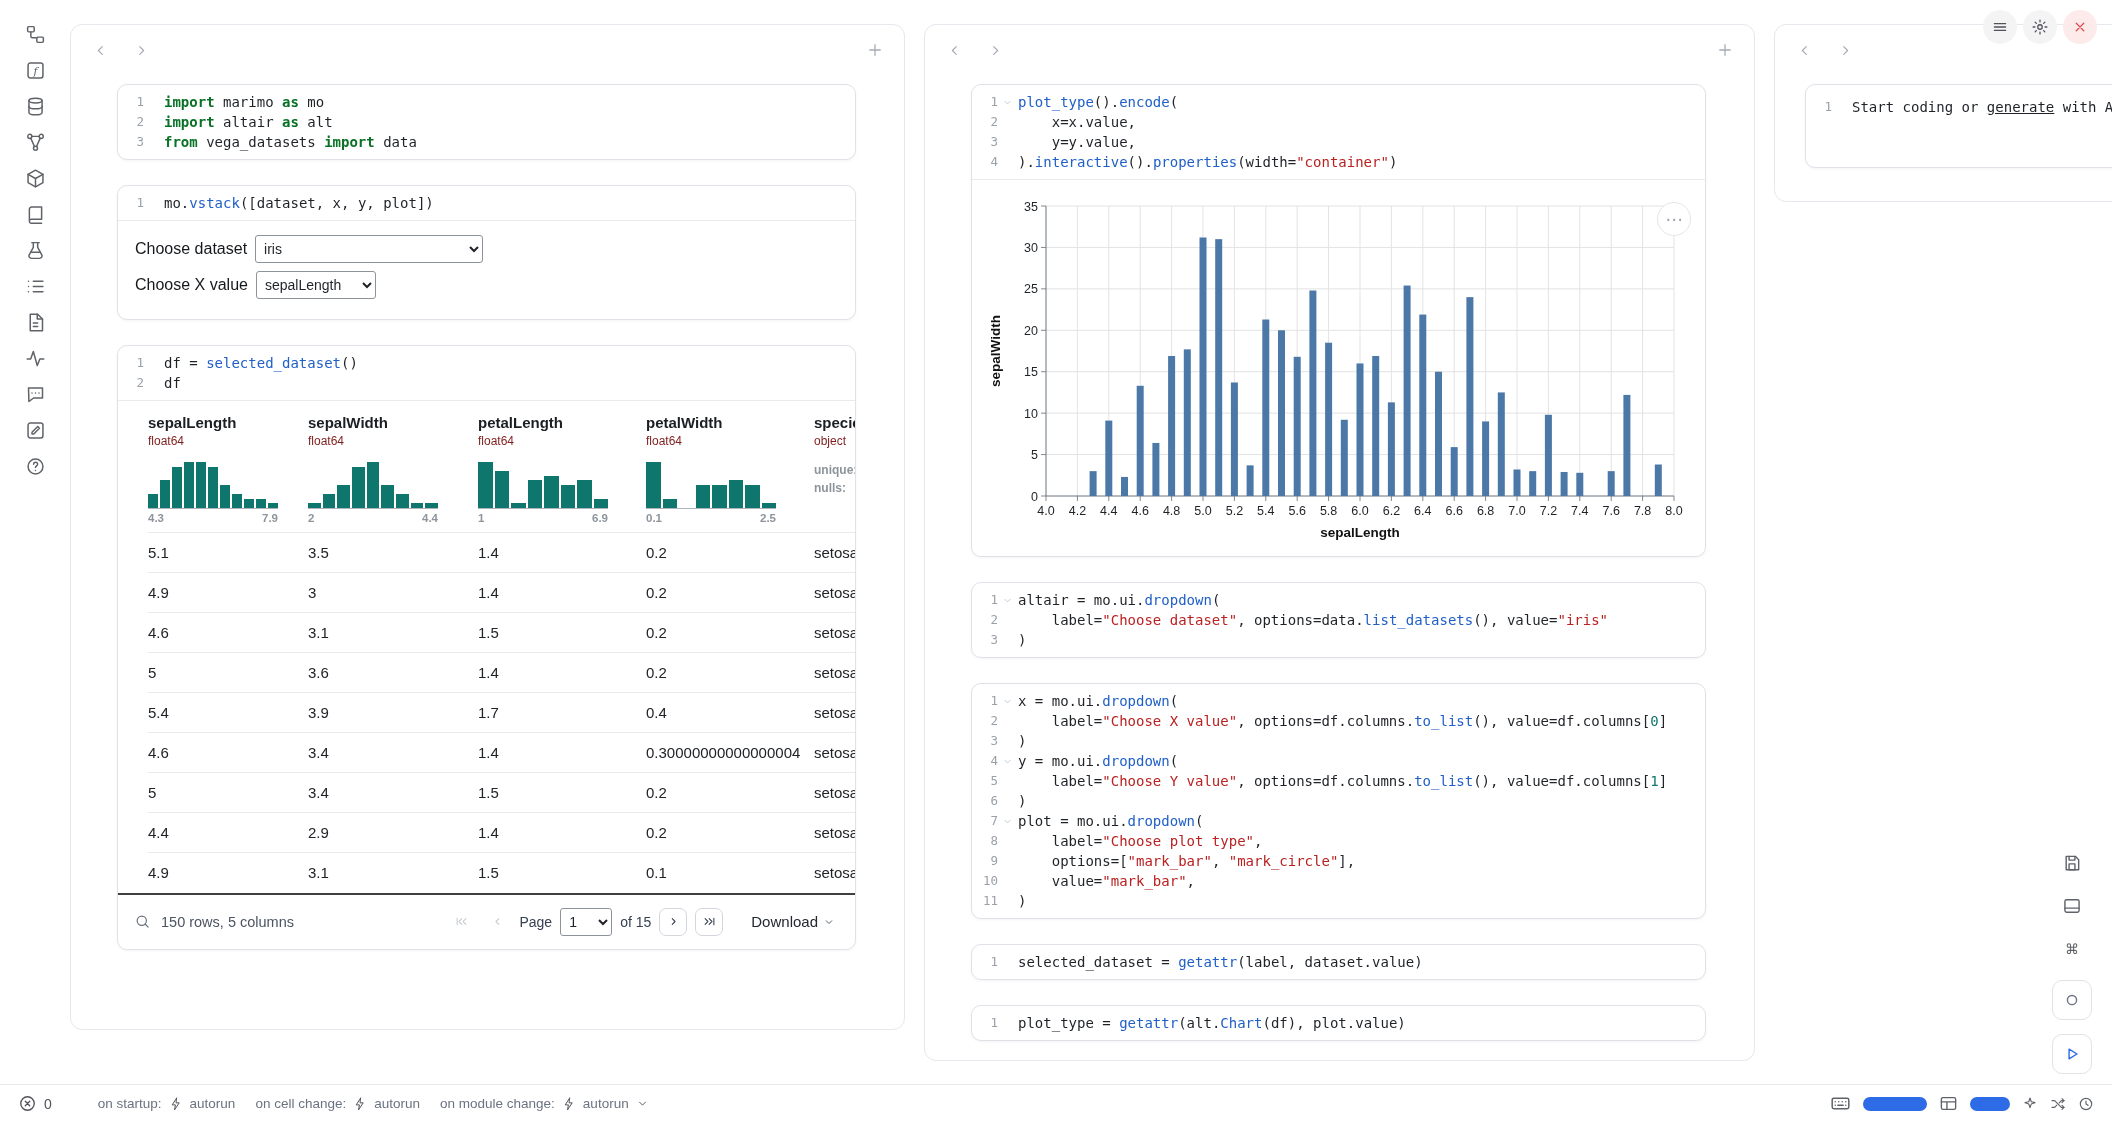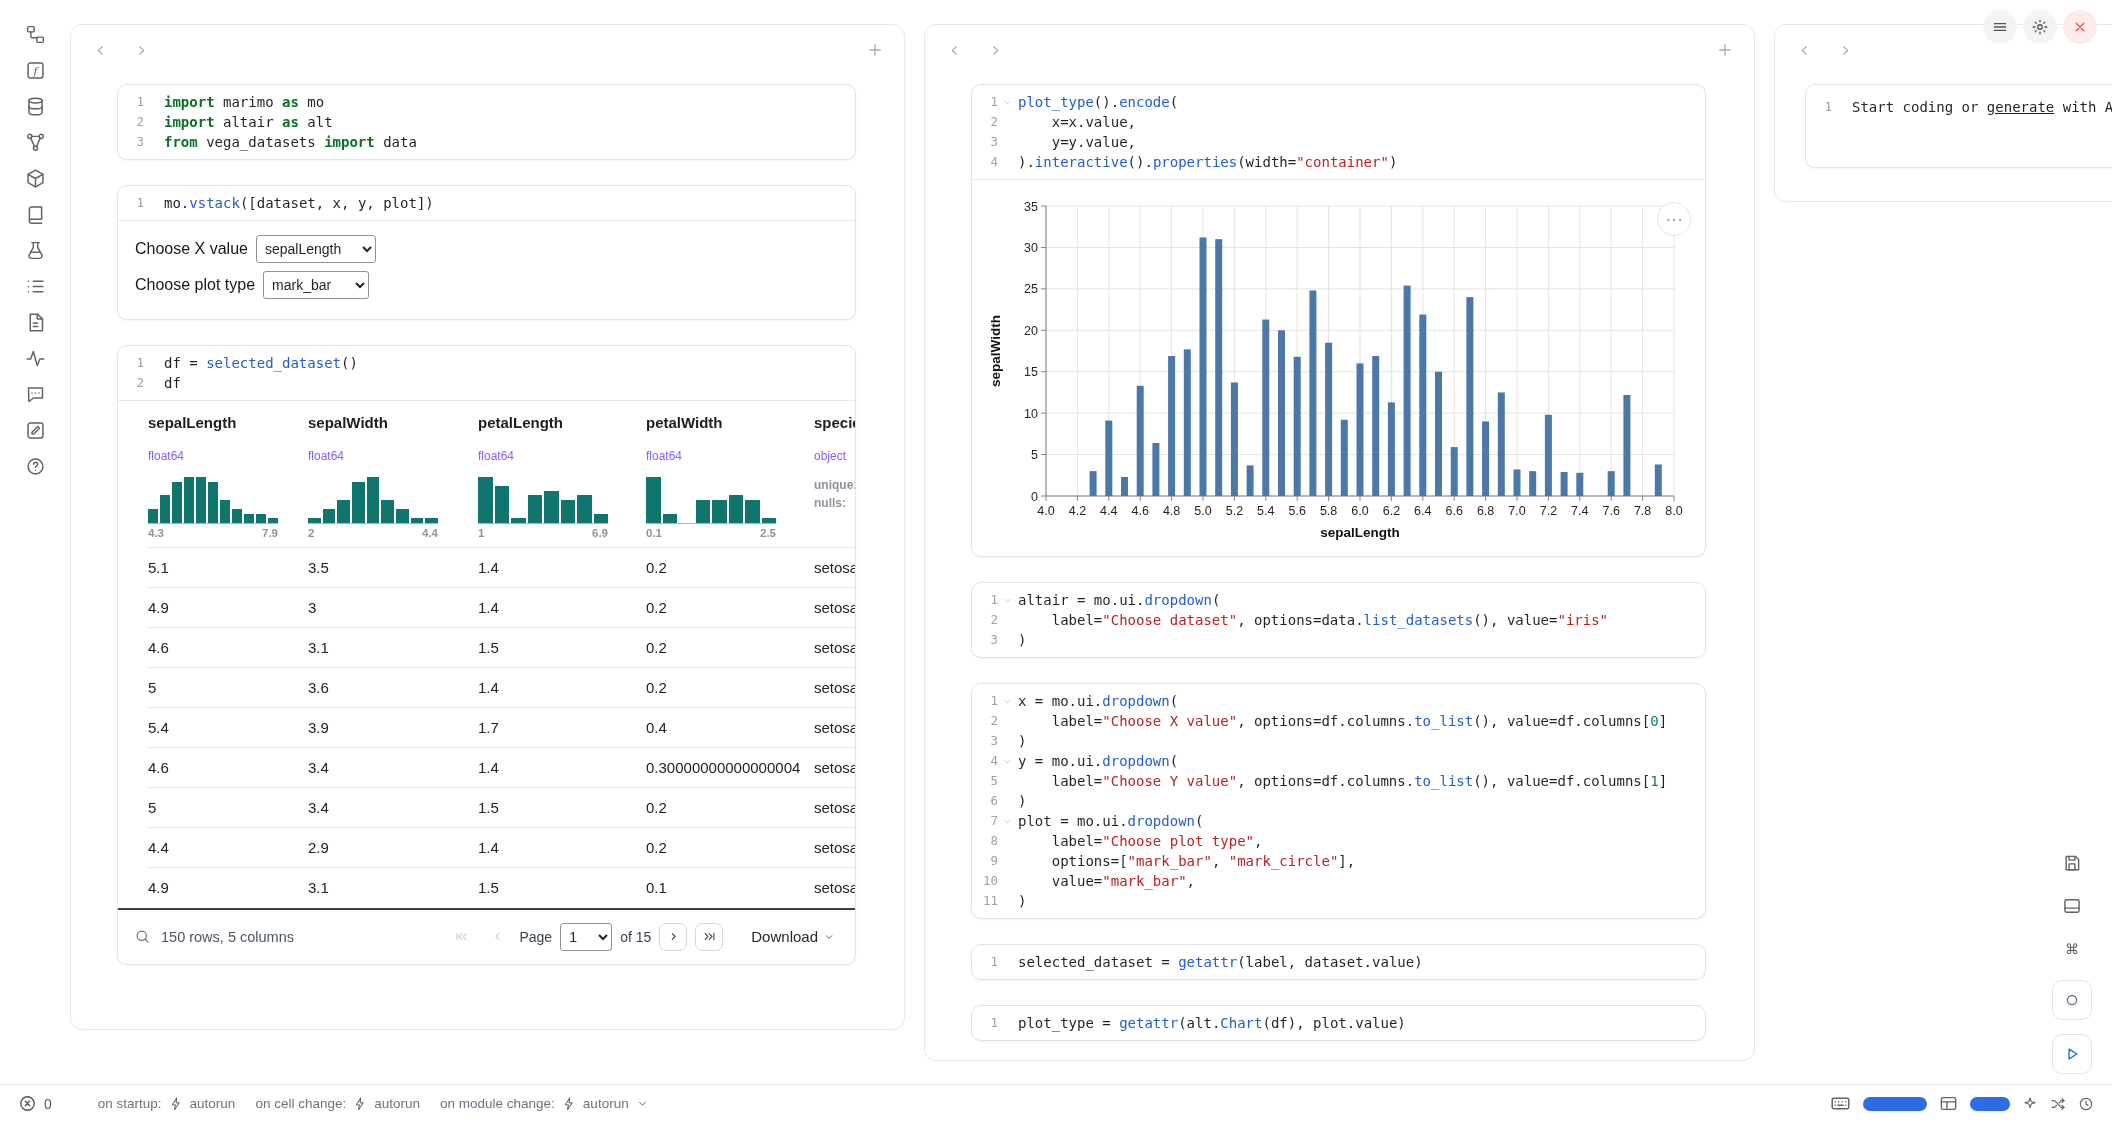--- a/index.html
+++ b/index.html
@@ -48,21 +48,21 @@
   .controls{padding:10px 0 16px 17px;}
   .ctrl{display:flex;align-items:center;height:36px;gap:8px;}
   .ctrl label{font-size:16px;color:#15181c;min-width:104px;}
   .ctrl select,.pagesel{height:28px;border:1px solid #8d939b;border-radius:3px;background:#fff;
     font:14px "Liberation Sans",sans-serif;color:#1f2328;padding:0 4px;}
 
   
   .mo-table{margin-left:30px;width:calc(100% - 30px);border-collapse:collapse;table-layout:fixed;}
   .mo-table th{text-align:left;vertical-align:top;padding:12px 8px 8px 0;overflow:hidden;white-space:nowrap;}
   .colname{font-weight:600;font-size:15px;color:#1b1f24;line-height:19px;}
-  .coltype{font-weight:400;font-size:12px;color:#8b5cf6;margin-top:17px;line-height:15px;}
+  .coltype{font-weight:400;font-size:12px;color:#7f1d1d;margin-top:2px;line-height:15px;}
   .hist{display:flex;align-items:flex-end;gap:2px;height:50px;width:130px;
     border-bottom:1px solid #aeb4bb;margin-top:10px;}
   .hist i{flex:1;background:#0f766e;display:block;}
   .hist-range{display:flex;justify-content:space-between;width:130px;font-size:11.5px;color:#8d949c;margin-top:3px;}
   .stats{font-size:12px;color:#8d949c;margin-top:12px;line-height:18px;}
   .mo-table td{border-top:1px solid #e8eaee;height:40px;font-size:15px;color:#202428;
     padding:0 8px 0 0;white-space:nowrap;overflow:hidden;}
   .tfoot{border-top:2px solid #404040;height:56px;display:flex;align-items:center;
     padding:0 20px 0 16px;color:#4b5563;}
   .ficon{display:flex;color:#6b7280;background:none;border:0;}
@@ -285,26 +285,26 @@
                 <div class="gutter">
                   <span class="ln">1</span>
                   <span class="fold"></span>
                 </div>
                 <pre class="codeline"><span class="tok tx">mo.</span><span class="tok fn">vstack</span><span class="tok tx">([dataset, x, y, plot])</span></pre>
               </div>
             </div>
             <div class="divider"></div>
             <div class="output controls">
               <div class="ctrl">
+                <label>Choose dataset</label>
+                <select style="width: 228px;"><option>iris</option></select>
+              </div>
+              <div class="ctrl">
                 <label>Choose X value</label>
                 <select style="width: 120px;"><option>sepalLength</option></select>
-              </div>
-              <div class="ctrl">
-                <label>Choose plot type</label>
-                <select style="width: 106px;"><option>mark_bar</option></select>
               </div>
             </div>
           </div>
           <div class="cell">
             <div class="code-area">
               <div class="code-line">
                 <div class="gutter">
                   <span class="ln">1</span>
                   <span class="fold"></span>
                 </div>

